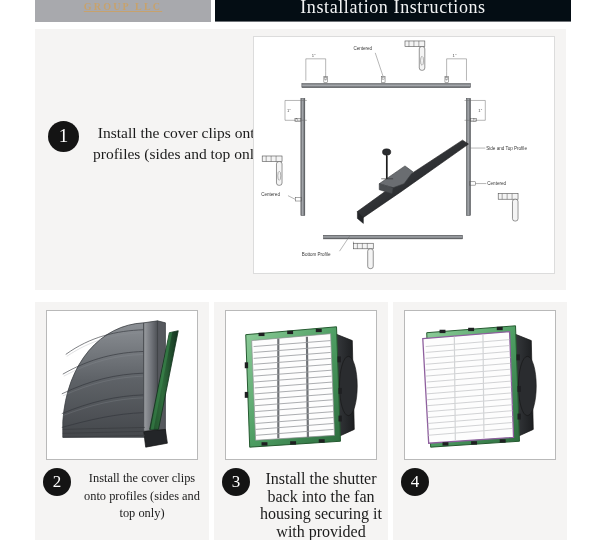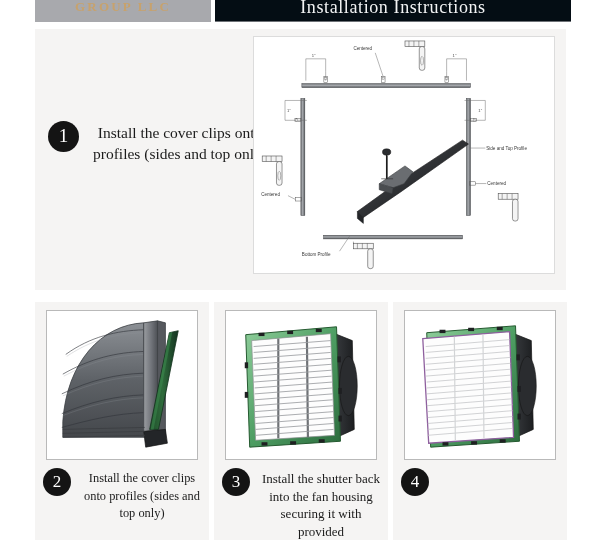--- a/index.html
+++ b/index.html
@@ -13,23 +13,23 @@
 
   
   .header { position:absolute; left:0; top:0; width:600px; height:29px; }
   .logo-box {
     position:absolute; left:35px; top:-4px; width:176px; height:26px;
     background:#a8a9ad; display:flex; align-items:flex-end; justify-content:center;
     overflow:hidden;
   }
   .logo-text {
     font-family:"Liberation Serif", serif;
-    font-size:13px; letter-spacing:2.2px; font-weight:bold;
+    font-size:10px; letter-spacing:2.2px; font-weight:bold;
     color:#c9a26a; line-height:9px; padding-bottom:11px;
-    white-space:nowrap; opacity:.95;
+    white-space:nowrap; opacity:.95;text-decoration:underline;
   }
   .title-banner {
     position:absolute; left:215px; top:-6px; width:356px; height:28px;
     background:#040d14; border-bottom:1px solid #6e7277;
     display:flex; align-items:center; justify-content:center; overflow:hidden;
   }
   .title-text {
     color:#f2f3f4; font-family:"Liberation Serif", serif;
     font-size:18px; letter-spacing:.6px; line-height:18px;
     white-space:nowrap; padding-bottom:1px;
@@ -69,21 +69,21 @@
   .img-frame {
     position:absolute; left:11px; top:8px; width:152px; height:150px;
     background:#ffffff; border:1px solid #b9b9b9; overflow:hidden;
   }
   .cap { position:absolute; left:8px; top:166px; width:162px; display:flex; align-items:flex-start; }
   .cap .badge { width:28px; height:28px; font-size:17px; }
   .cap-text {
     margin-left:8px; font-size:12.4px; line-height:17.5px;
     color:#1b1b1b; text-align:center; width:126px; padding-top:2px;
   }
-  .panel.p3 .cap-text, .panel.p4 .cap-text { font-size:13px; }
+  .panel.p3 .cap-text, .panel.p4 .cap-text { font-size:16px; }
 
   
   .art { position:absolute; left:0; top:0; width:100%; height:100%; }
 </style>
 </head>
 <body>
 
 <div class="page">
 
   <div class="header">

